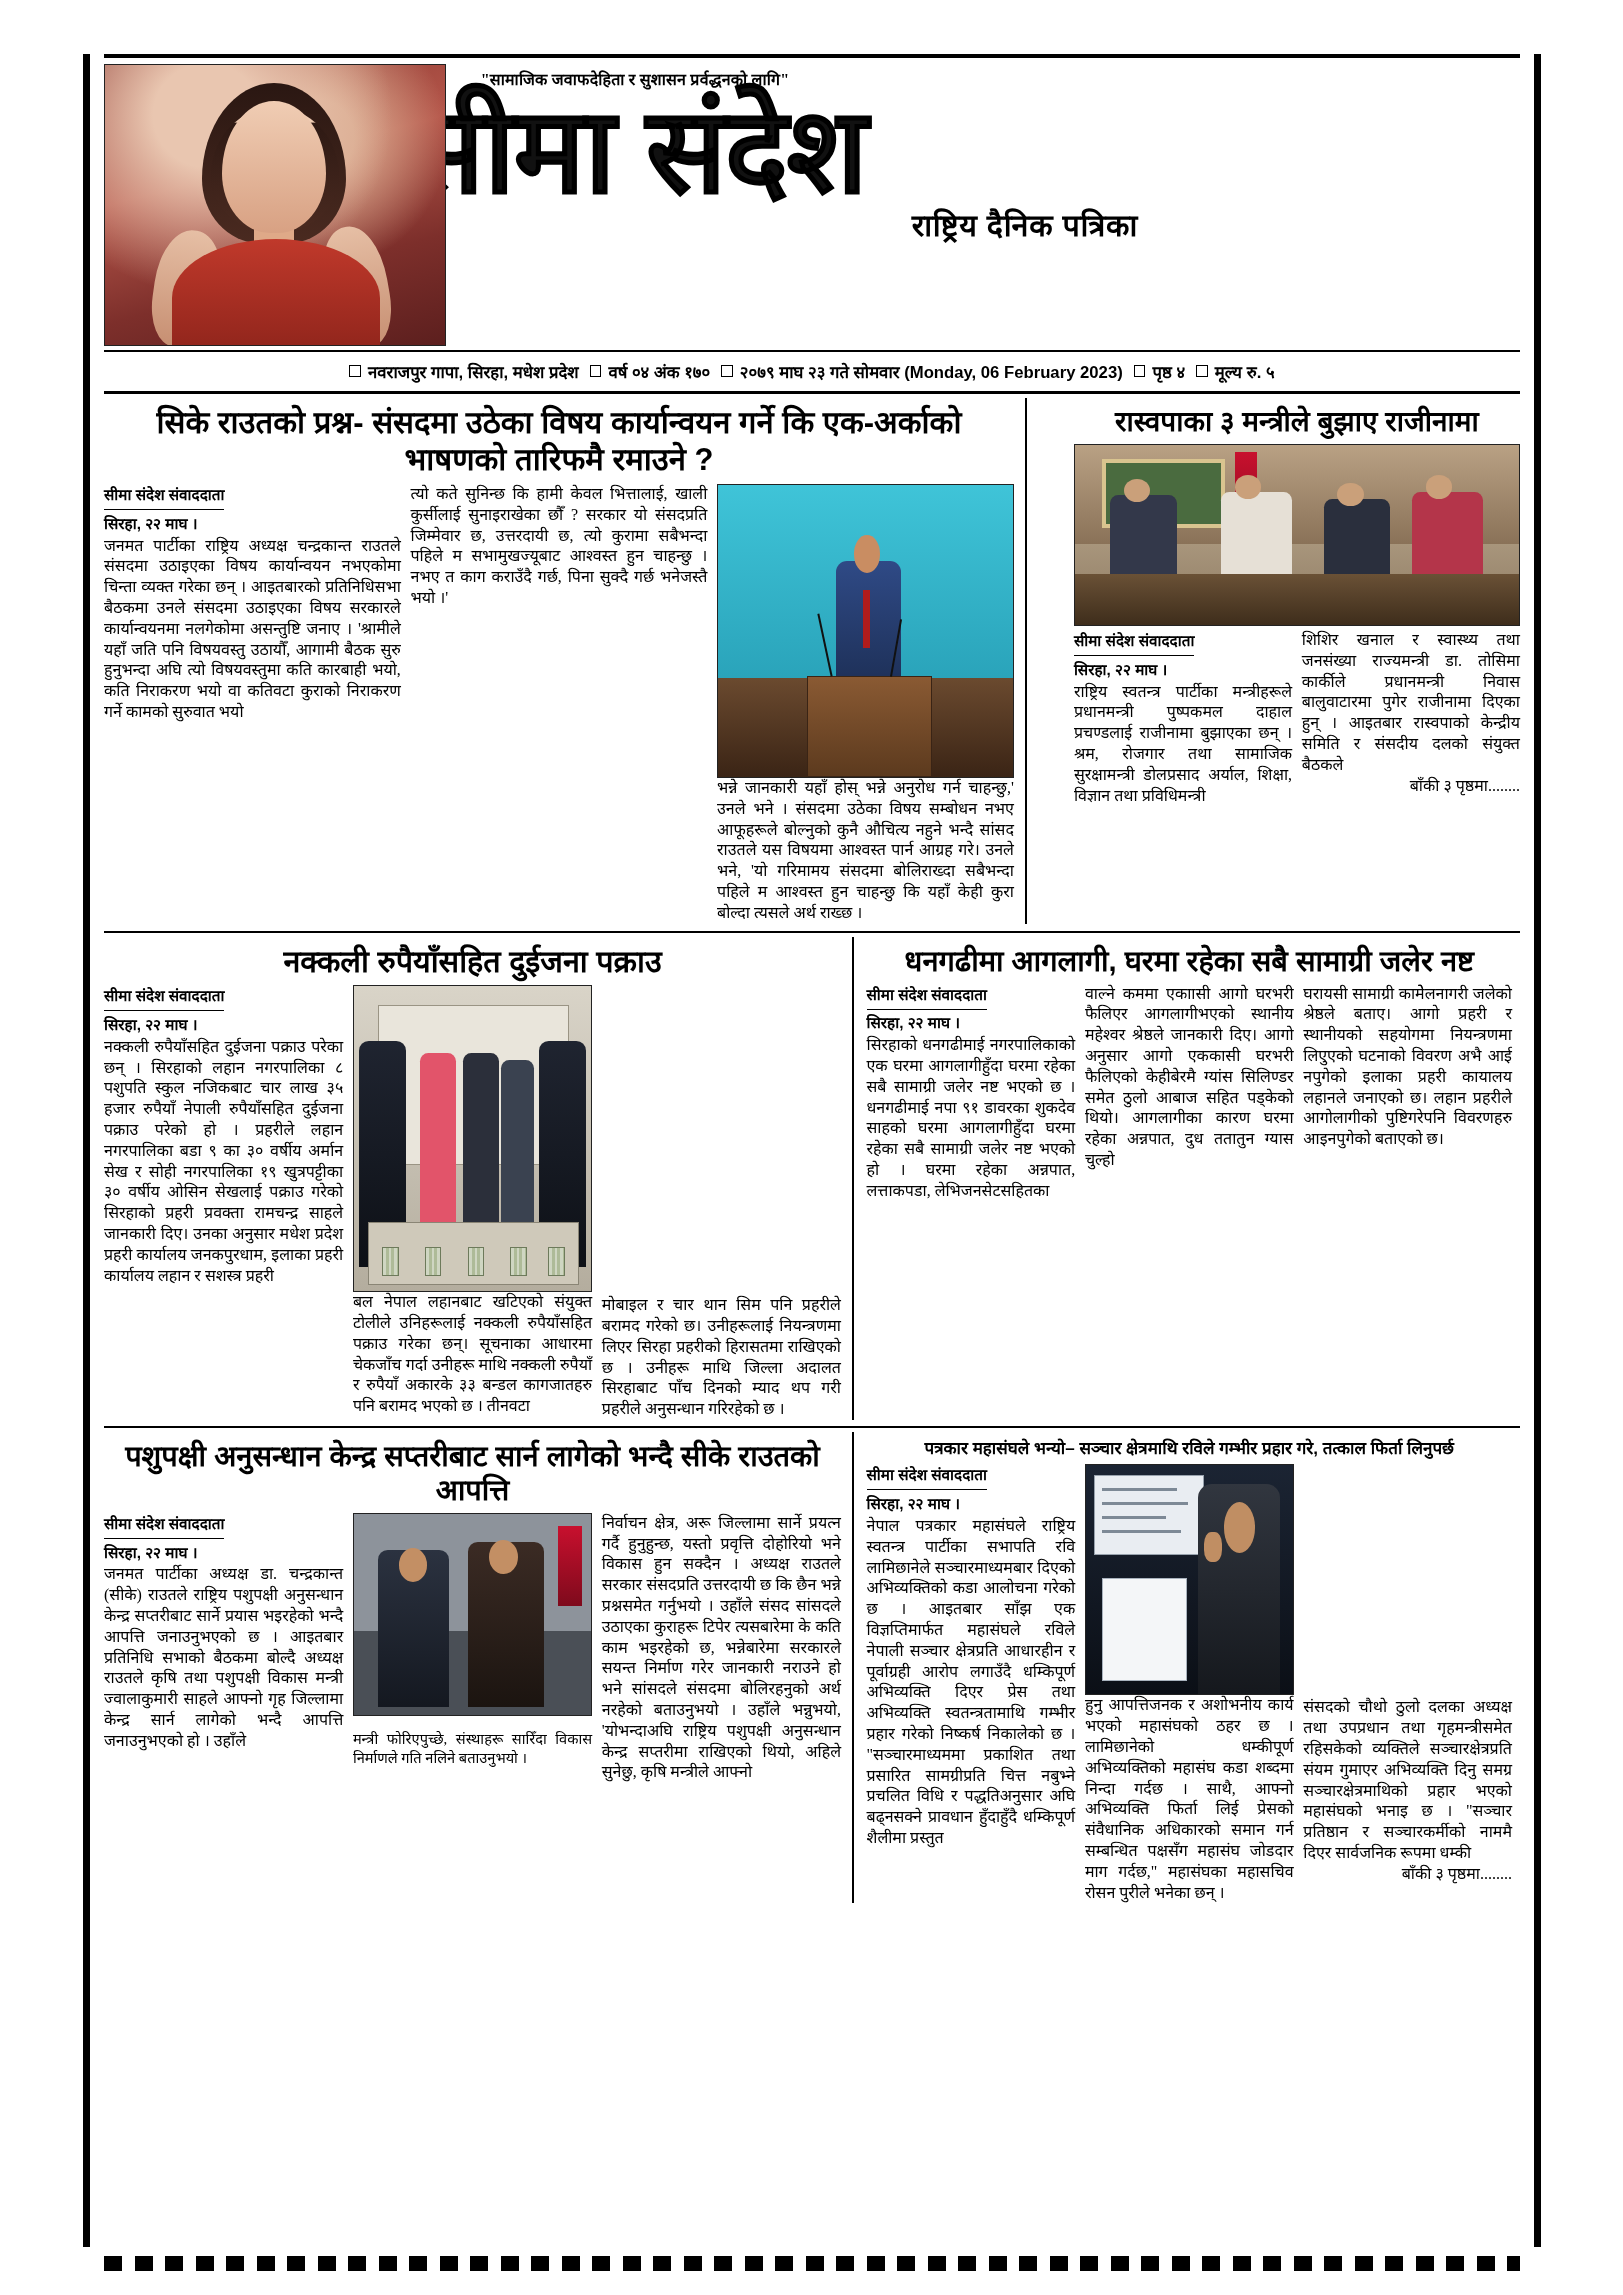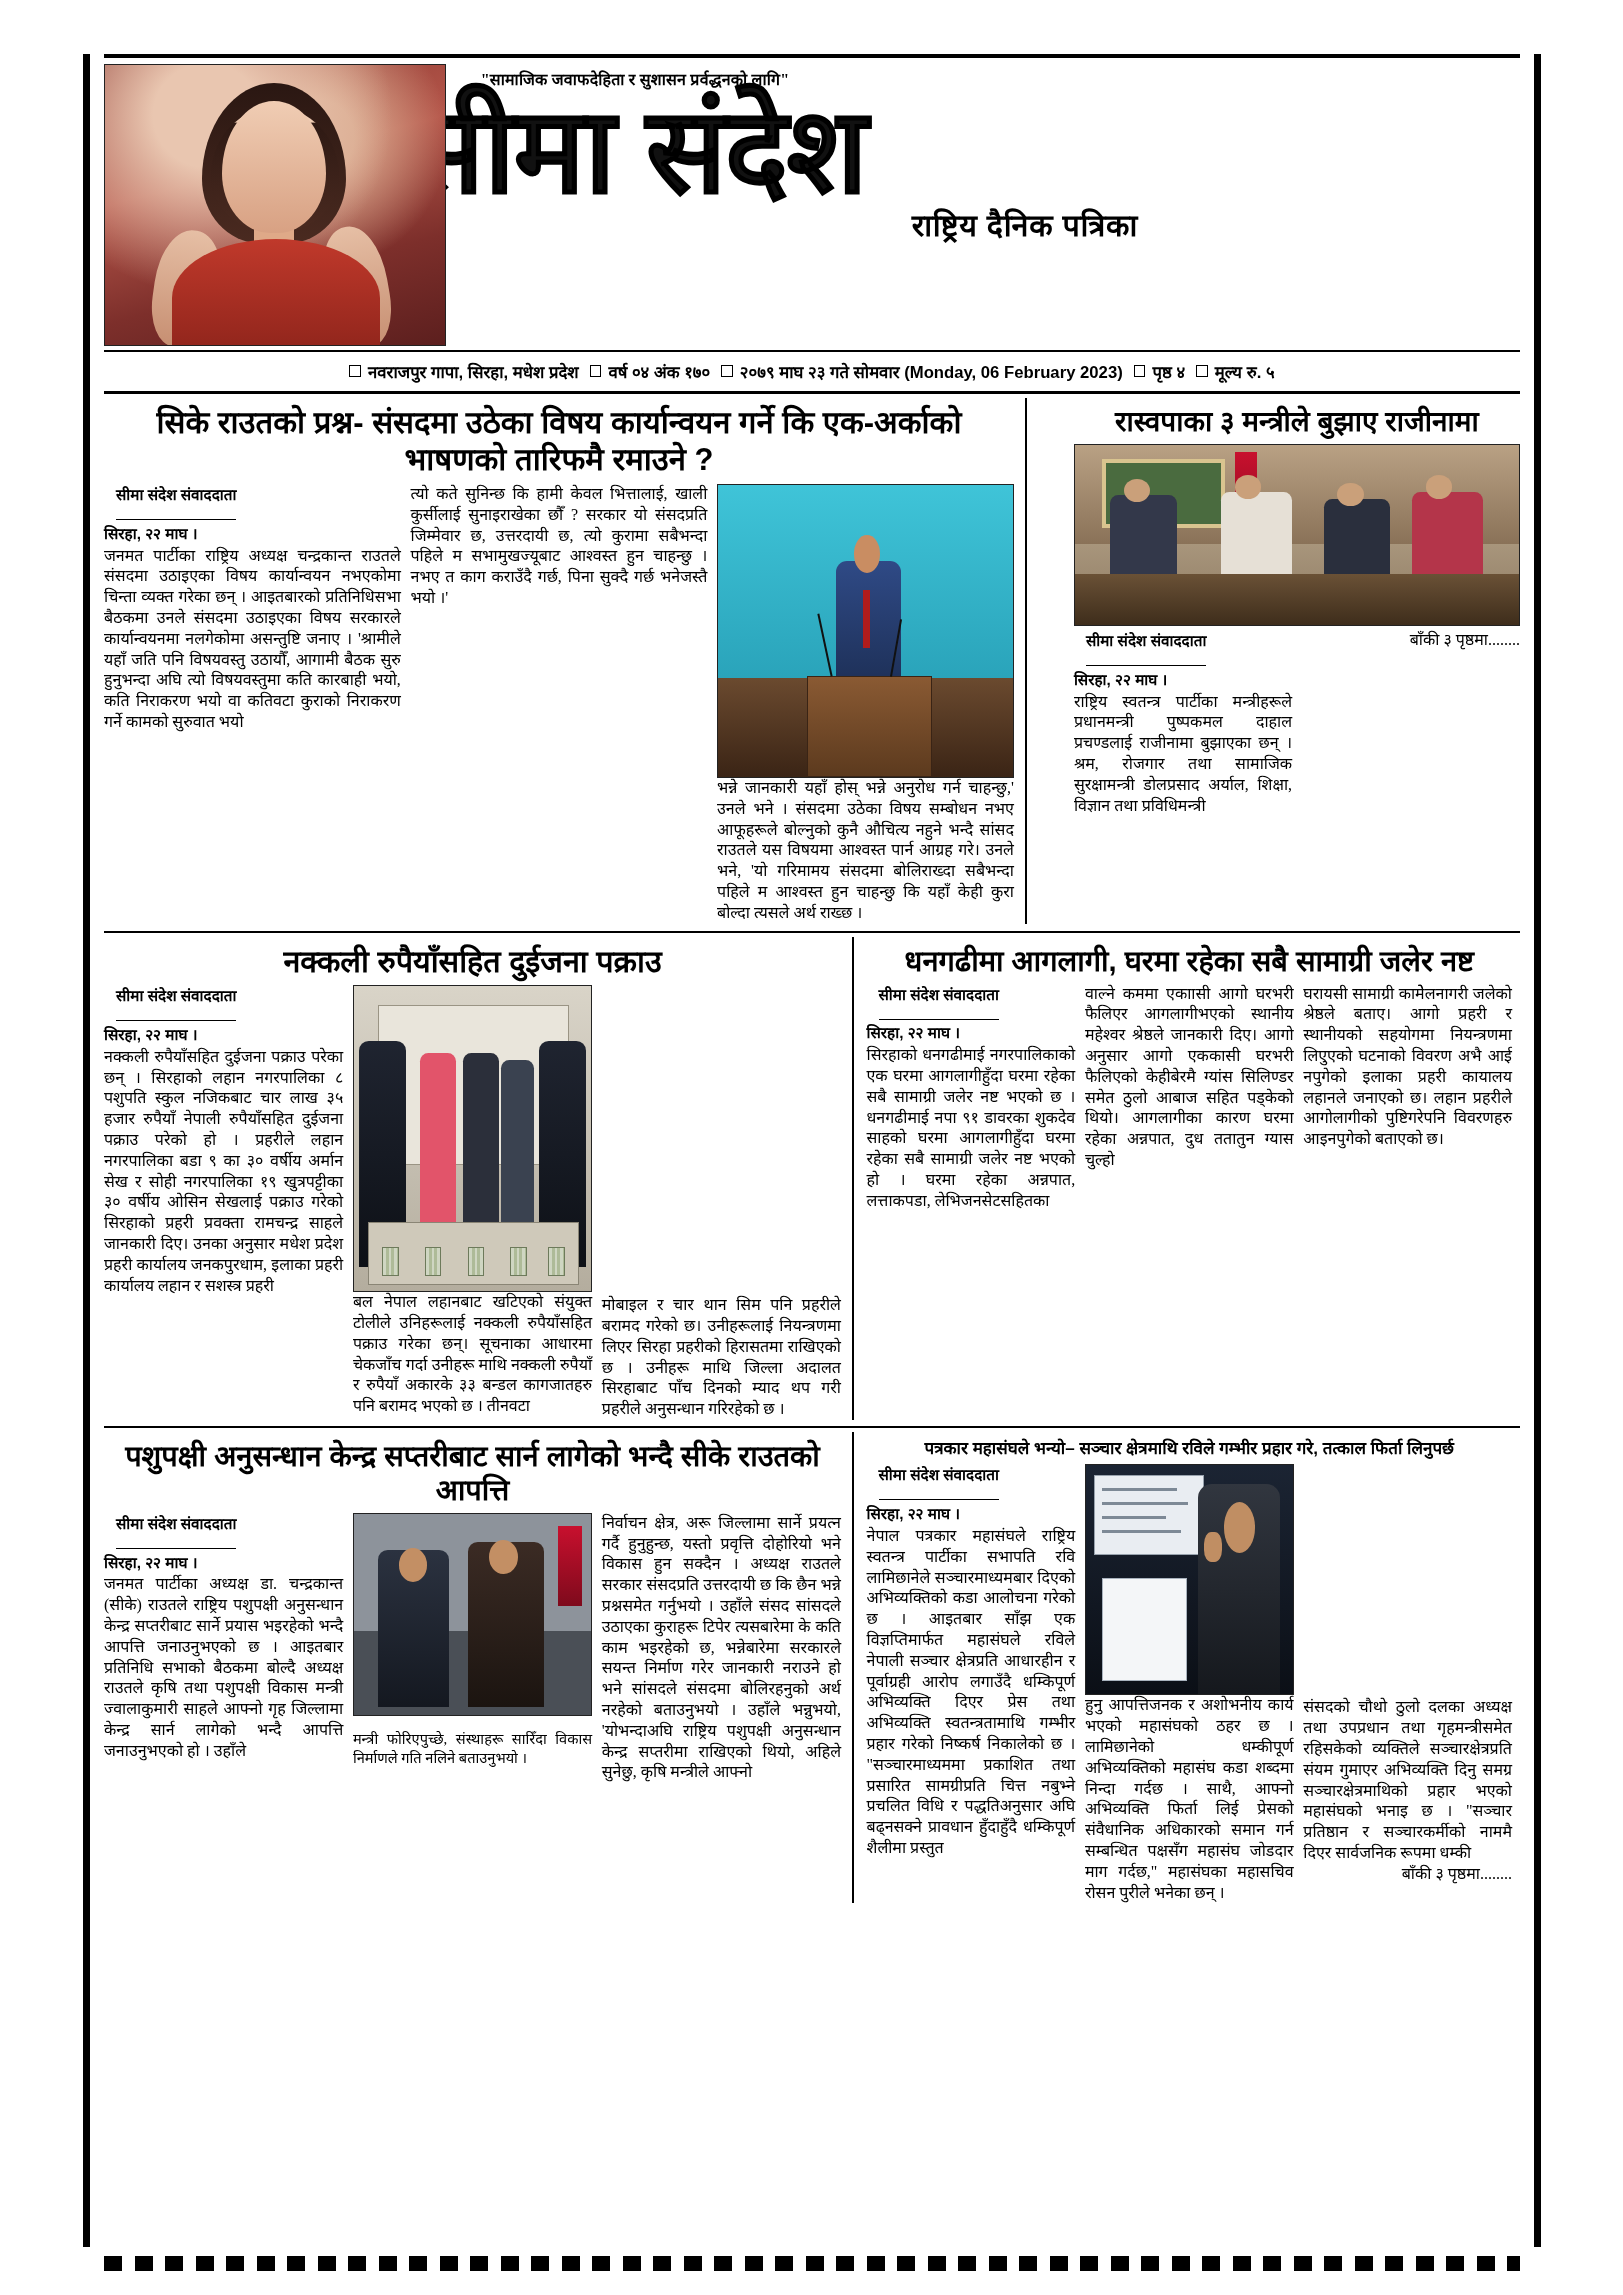--- a/index.html
+++ b/index.html
@@ -34,21 +34,21 @@
   .mast-photo .arm-r{position:absolute;left:219px;top:161px;width:64px;height:122px;border-radius:48% 48% 40% 40%;
       background:linear-gradient(180deg,#e6bfa5,#c78f72);transform:rotate(-10deg);}
   .mast-photo .neck{position:absolute;left:149px;top:154px;width:40px;height:42px;background:#dfa988;}
 
   
   .infobar{display:flex;align-items:center;justify-content:center;gap:11px;border-bottom:3.5px solid #000;height:39px;
       font-family:"Liberation Sans",sans-serif;font-size:16.7px;font-weight:bold;}
   .infobar .sq{display:inline-block;width:9.7px;height:9.7px;border:1.4px solid #000;margin-right:7px;vertical-align:1.4px;}
   .infobar span.it{white-space:nowrap;}
   h1.head{font-family:"Liberation Sans",sans-serif;font-weight:bold;text-align:center;margin:7px 0 5.6px;line-height:1.18;}
-  .byline{font-family:"Liberation Sans",sans-serif;font-weight:bold;font-size:15.3px;border-bottom:1.4px solid #000;display:inline-block;padding-bottom:15px;margin-bottom:2.8px;margin-left:12px;}
+  .byline{font-family:"Liberation Sans",sans-serif;font-weight:bold;font-size:15.3px;border-bottom:1.4px solid #000;display:inline-block;padding-bottom:5px;margin-bottom:2.8px;}
   .place{font-family:"Liberation Sans",sans-serif;font-weight:bold;font-size:15.3px;margin-bottom:2.8px;}
   p.body{font-size:16px;line-height:1.30;text-align:justify;margin:0 0 0 0;text-justify:inter-word;hyphens:auto;}
   .col{box-sizing:border-box;}
   .photo{position:relative;overflow:hidden;background:#9aa3ab;border:0.7px solid #222;}
   .cap{font-size:14.6px;line-height:1.25;text-align:justify;}
 
   
   .sec-top{display:flex;margin-top:4.2px;gap:36px;}
   .lead{width:941px;padding-right:11px;box-sizing:border-box;border-right:2.1px solid #000;}
   .lead h1{font-size:31px;}
@@ -224,20 +224,23 @@
             <div class="r-h" style="left:79%;bottom:70%"></div>
           <div class="r-table"></div>
         </div>
         <div class="rt-cols">
           <div class="c">
             <div class="byline">सीमा संदेश संवाददाता</div>
             <div class="place">सिरहा, २२ माघ ।</div>
             <p class="body">राष्ट्रिय स्वतन्त्र पार्टीका मन्त्रीहरूले प्रधानमन्त्री पुष्पकमल दाहाल प्रचण्डलाई राजीनामा बुझाएका छन् । श्रम, रोजगार तथा सामाजिक सुरक्षामन्त्री डोलप्रसाद अर्याल, शिक्षा, विज्ञान तथा प्रविधिमन्त्री</p>
           </div>
           <div class="c">
+            <p class="body">शिशिर खनाल र स्वास्थ्य तथा जनसंख्या राज्यमन्त्री डा. तोसिमा कार्कीले प्रधानमन्त्री निवास बालुवाटारमा पुगेर राजीनामा दिएका हुन् ।
+
+आइतबार रास्वपाको केन्द्रीय समिति र संसदीय दलको संयुक्त बैठकले</p>
             <p class="body" style="text-align:right">बाँकी ३ पृष्ठमा........</p>
           </div>
         </div>
       </div>
     </div>
 
     <div class="sec-mid">
 
       <div class="mid-left col">
         <h1 class="head">नक्कली रुपैयाँसहित दुईजना पक्राउ</h1>

